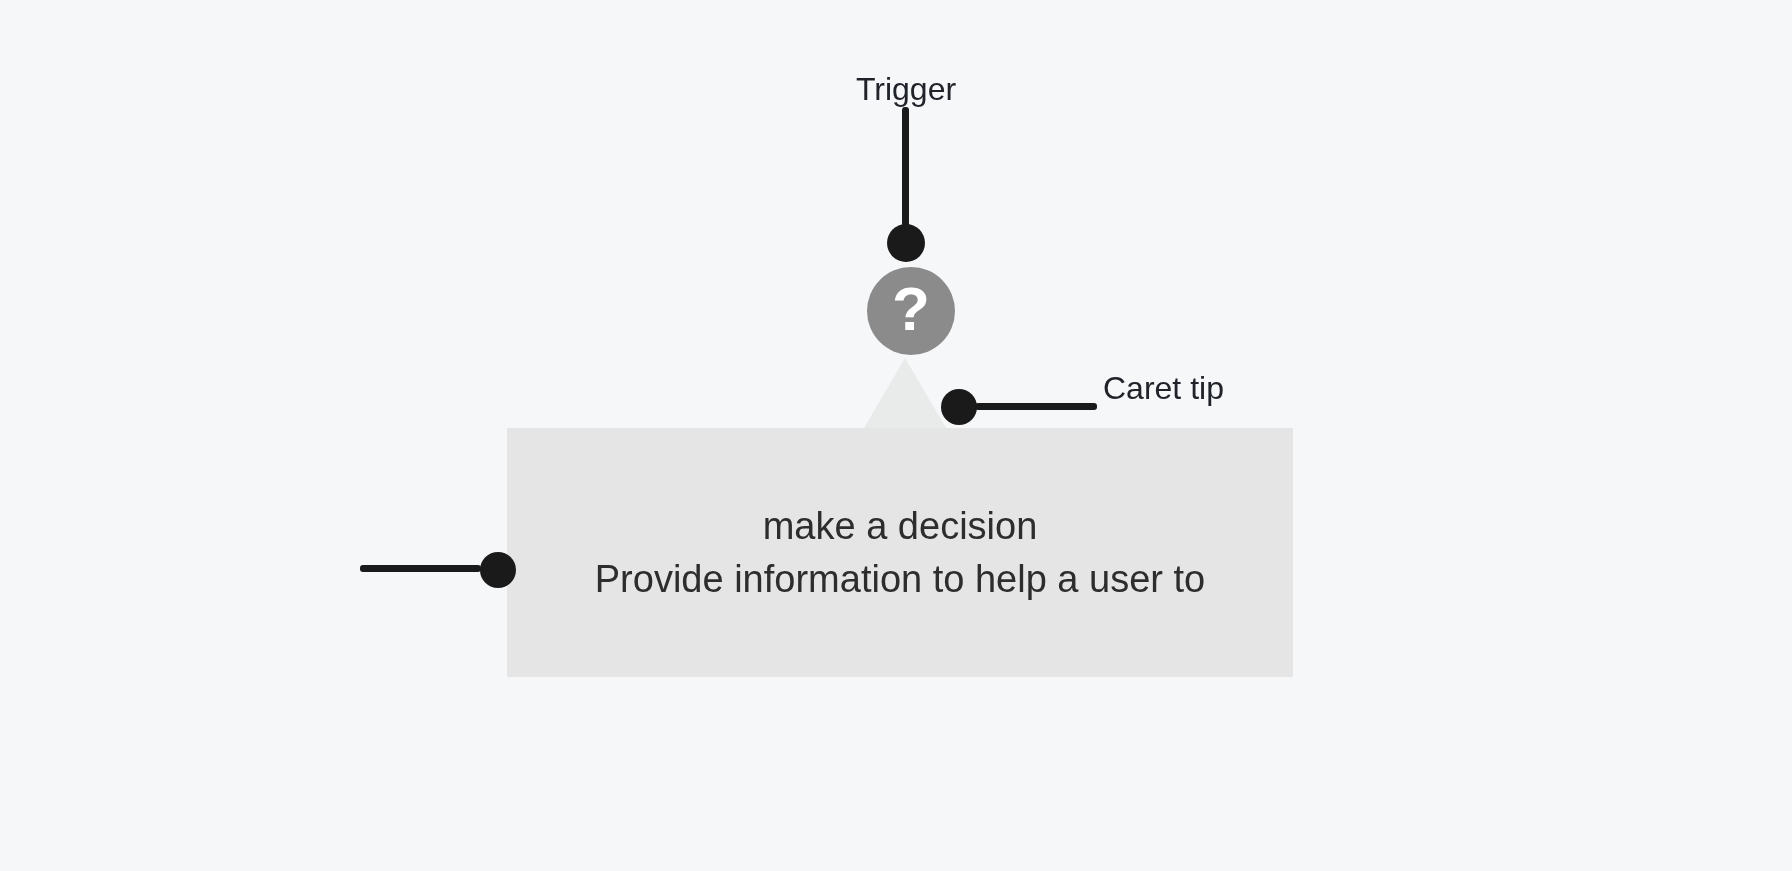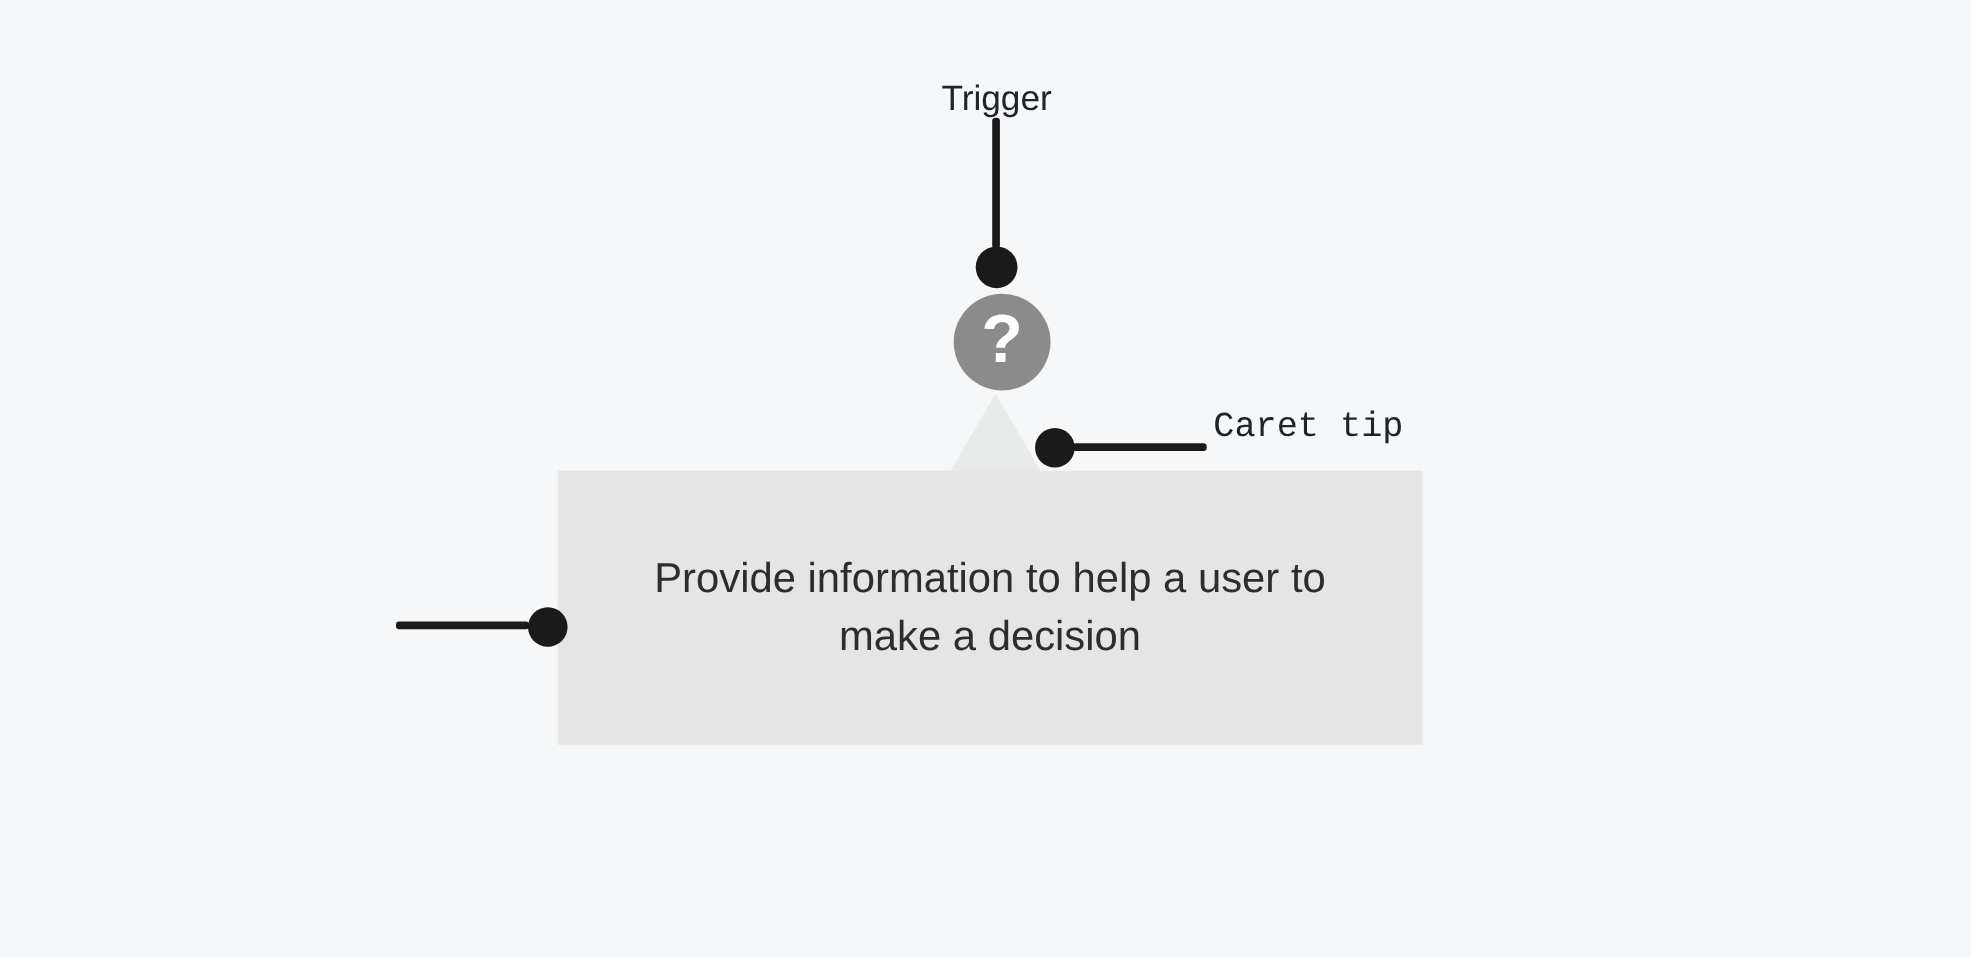--- a/index.html
+++ b/index.html
@@ -116,21 +116,20 @@
     left: 975px;
     top: 403px;
     width: 122px;
     height: 7px;
     background: var(--connector);
     border-radius: 3px;
   }
   .caret-label {
     left: 1103px;
     top: 368px;
-    font-family: Liberation Mono, monospace;
   }
 
   .tooltip-label {
     left: 150px;
     top: 548px;
     width: 200px;
     text-align: right;
   }
   .tooltip-line {
     position: absolute;
@@ -156,20 +155,20 @@
     <span class="glyph">?</span>
   </div>
 
   <div class="caret"></div>
 
   <div class="dot caret-dot"></div>
   <div class="caret-line"></div>
   <div class="ann-label caret-label">Caret tip</div>
 
   <div class="tooltip-box">
+    <span class="line">make a decision</span>
     <span class="line">Provide information to help a user to</span>
-    <span class="line">make a decision</span>
   </div>
 
   <div class="tooltip-line"></div>
   <div class="dot tooltip-dot"></div>
 
 </div>
 
 </body></html>

